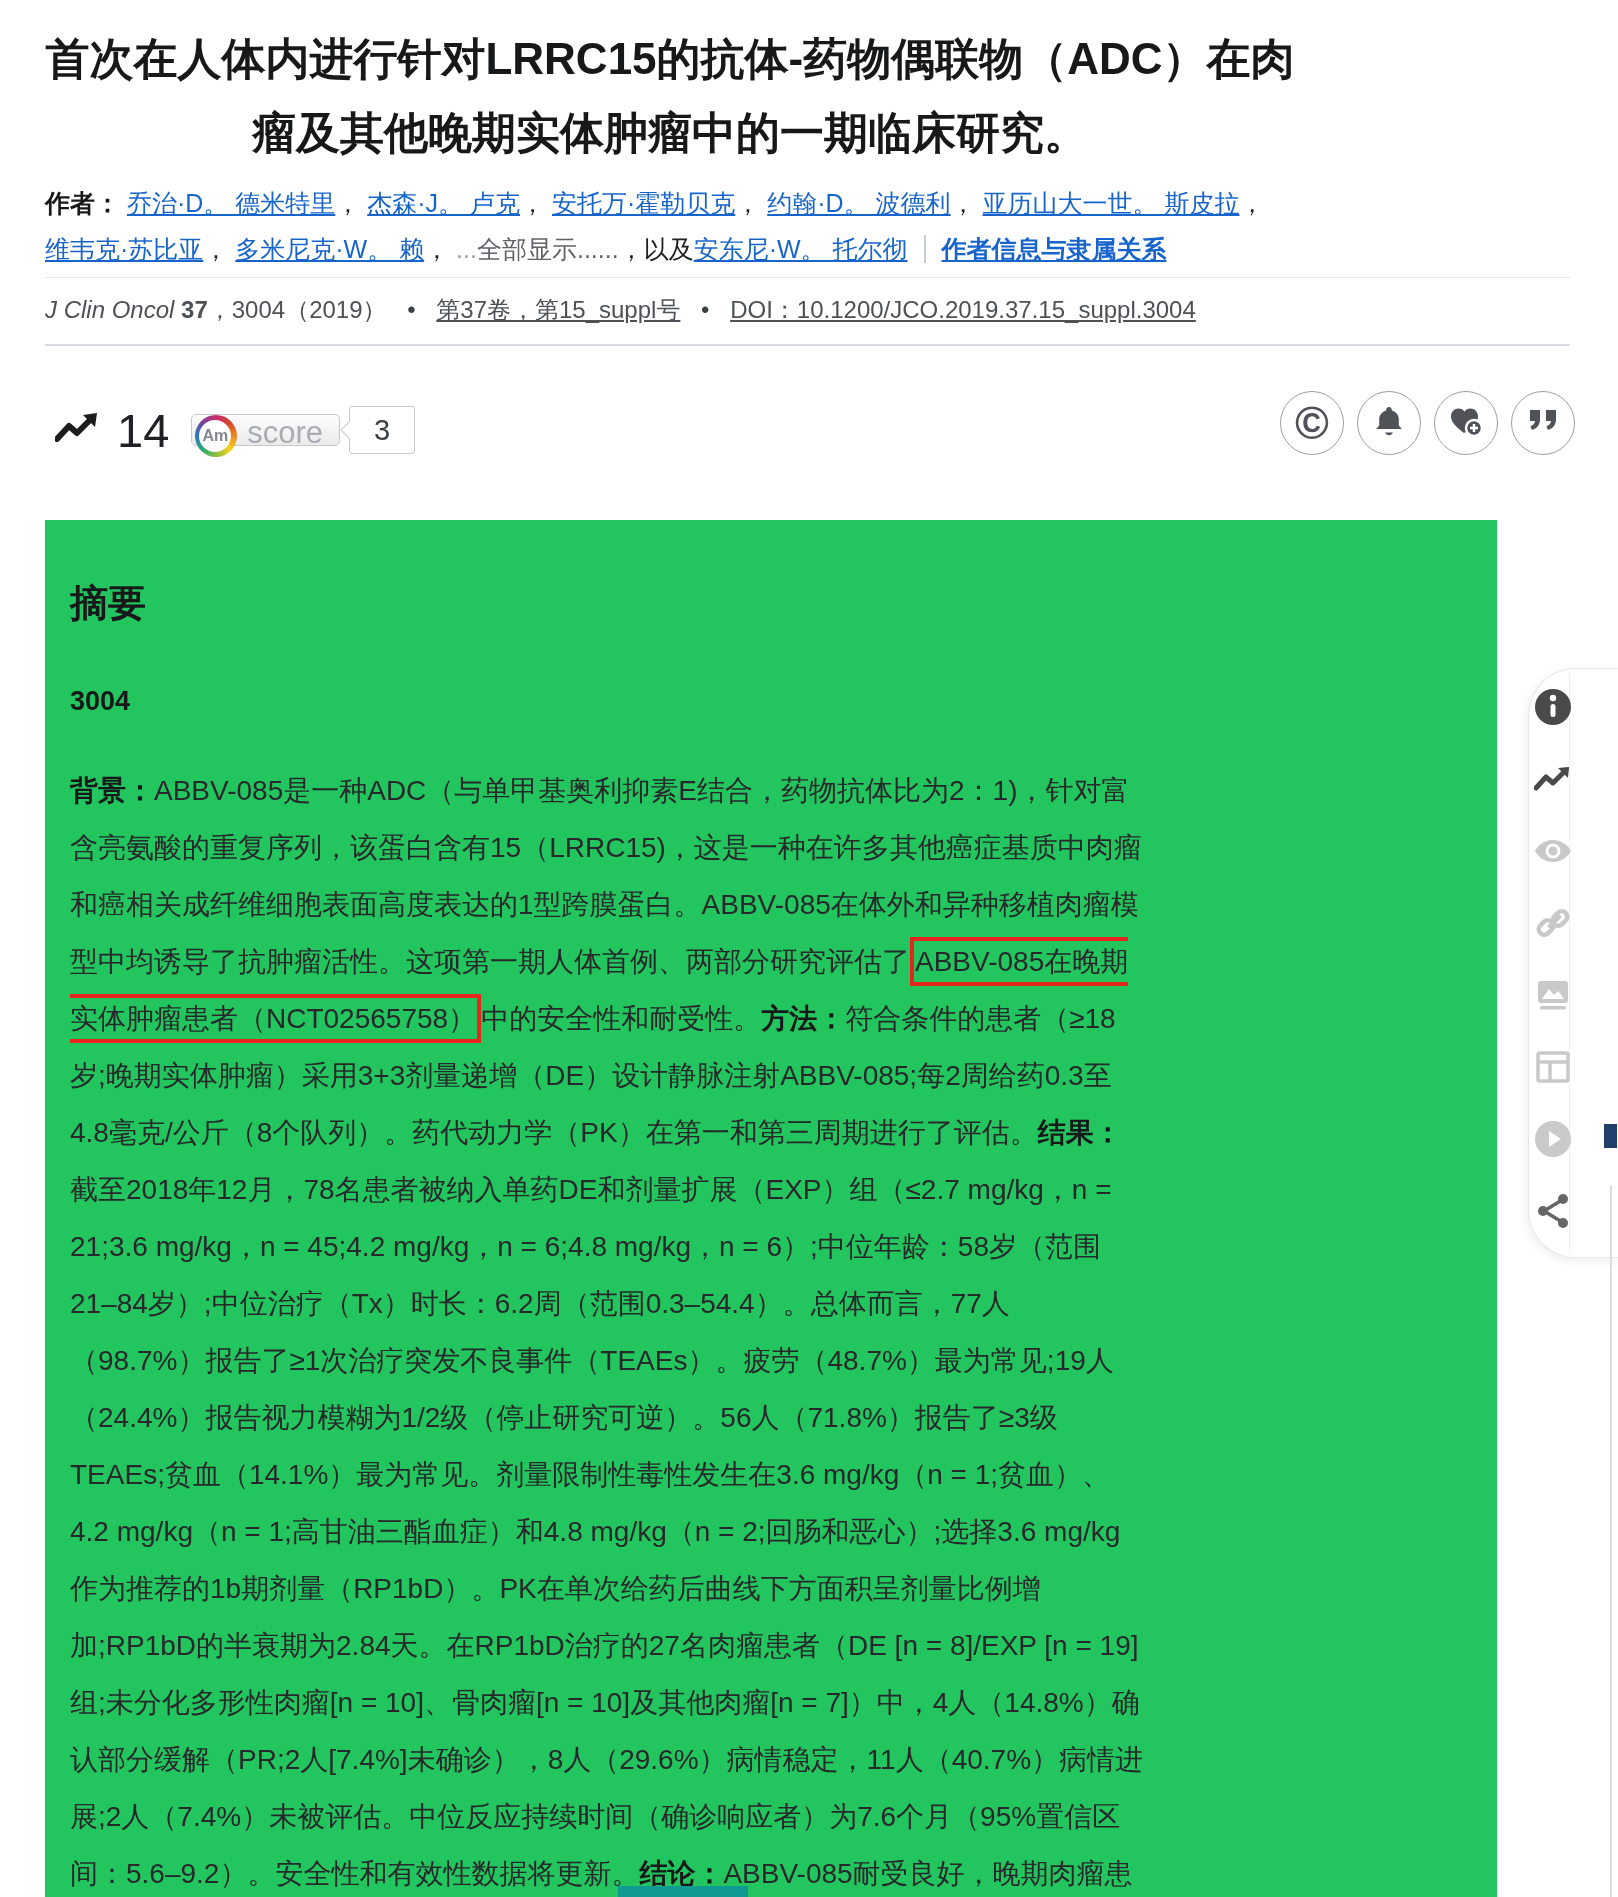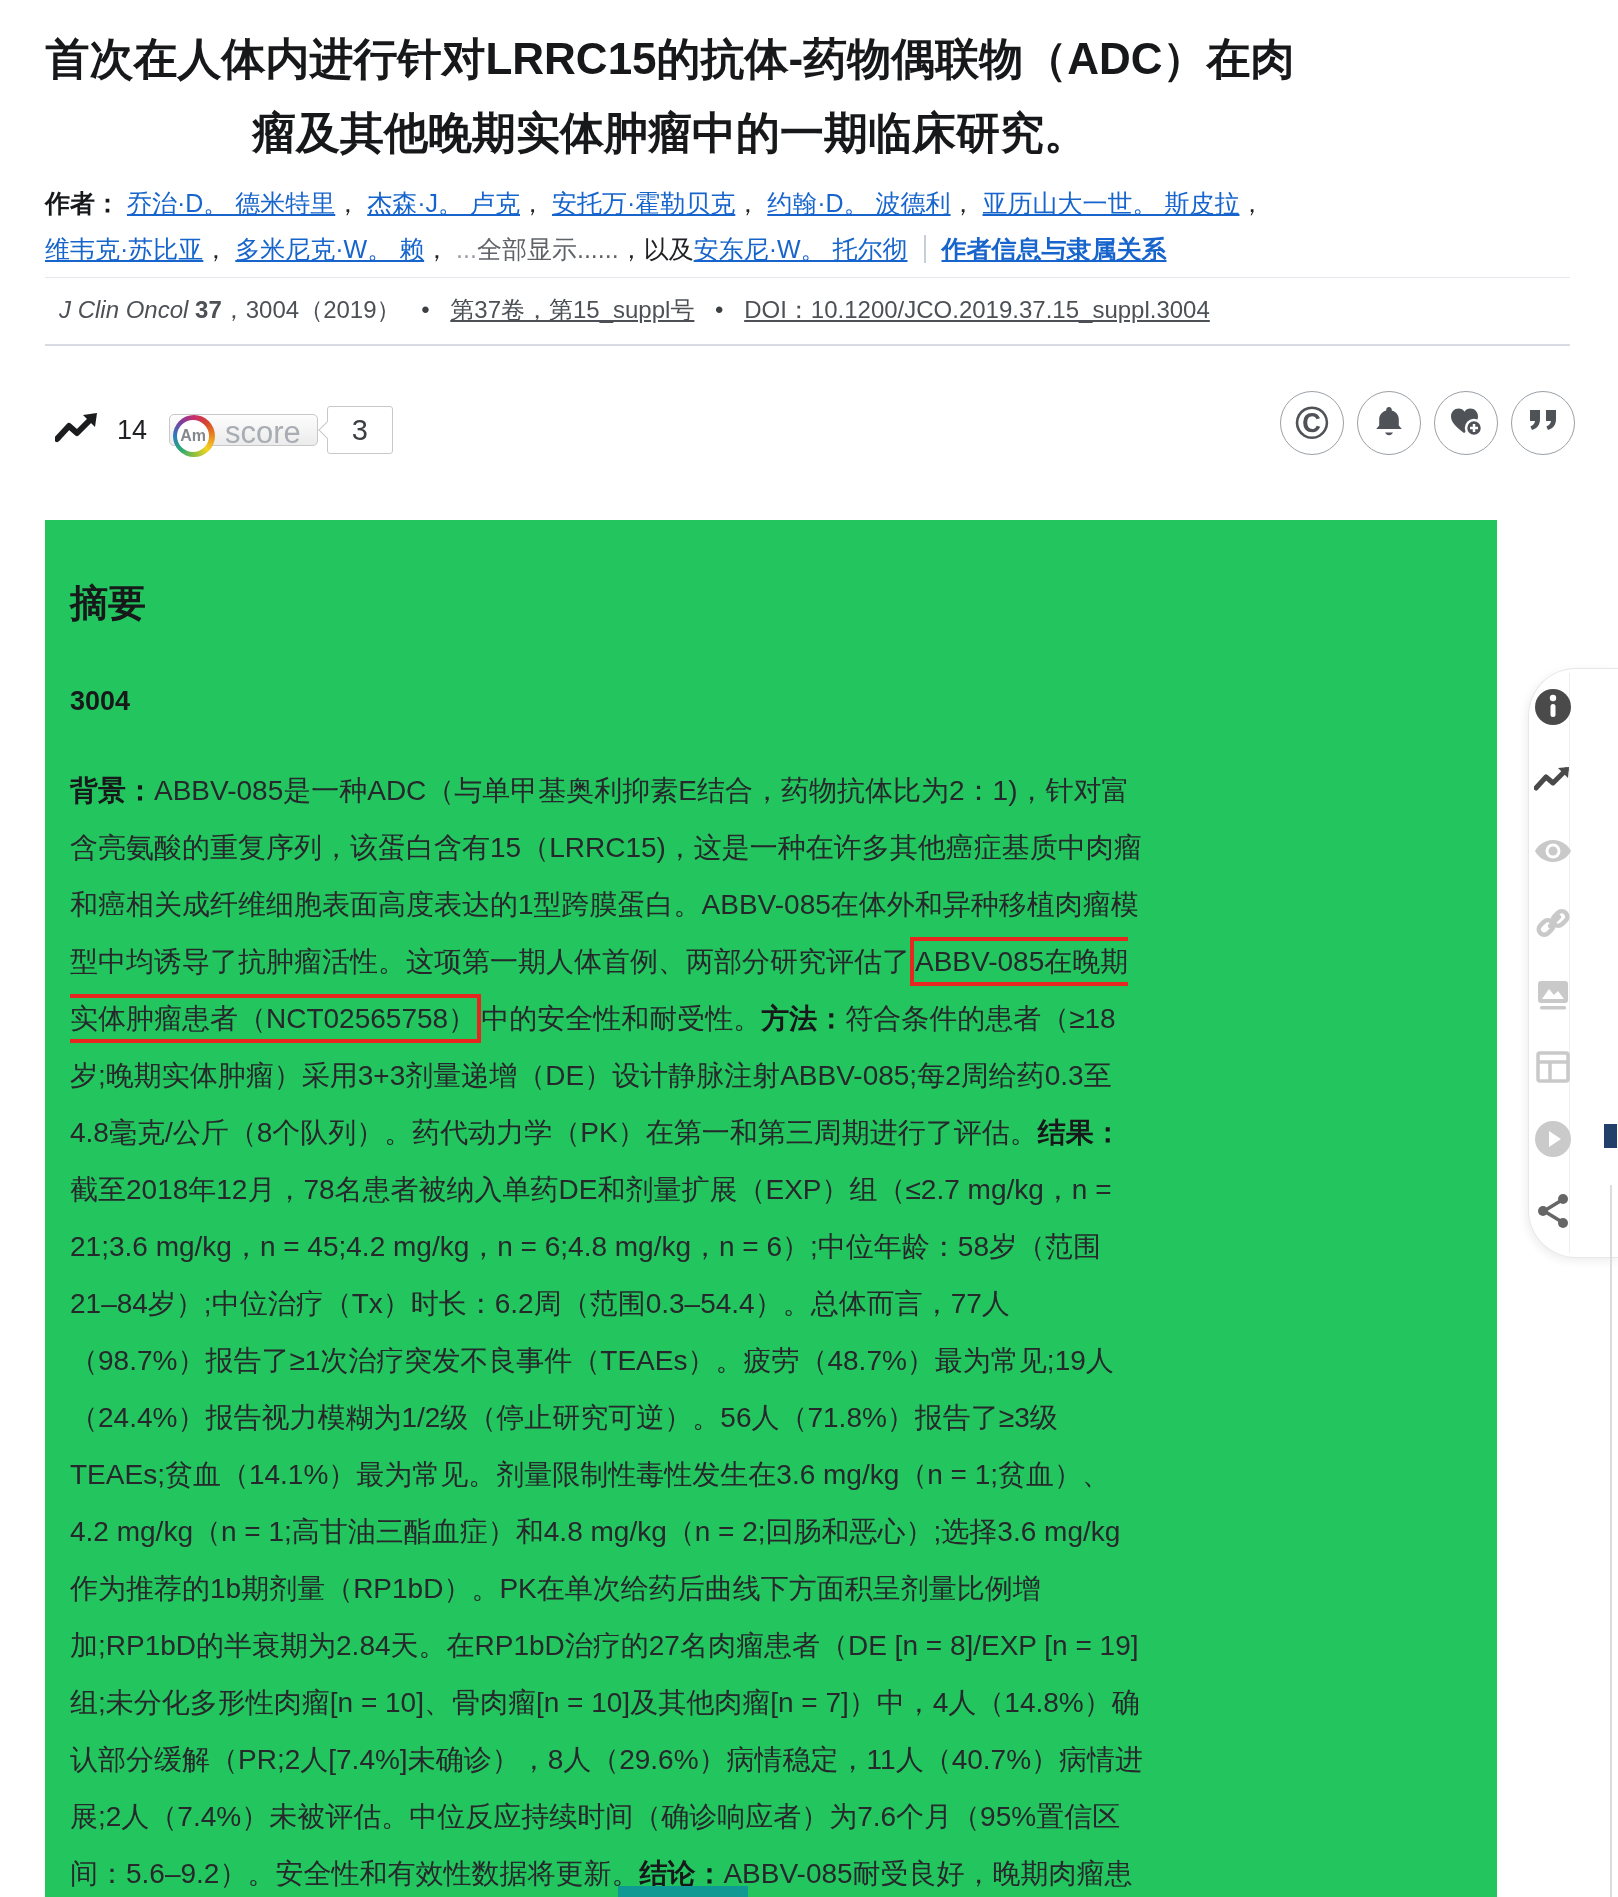--- a/index.html
+++ b/index.html
@@ -22,31 +22,31 @@
   .authors .ellipsis { color:#9aa0a6; }
   .authors .show-all { color:#5f6368; cursor:pointer; }
   .authors .affil { font-weight:700; }
   .vdivider {
     display:inline-block; width:0; height:28px; border-left:2px solid #c9ced6;
     margin:0 16px; vertical-align:-5px;
   }
   .hr1 { position:absolute; left:45px; top:277px; width:1525px; height:1px; background:#e4e7eb; }
   .hr2 { position:absolute; left:45px; top:344px; width:1525px; height:2px; background:#d8dbe3; }
   .citation {
-    position:absolute; left:59px; top:290px; width:1300px;
+    position:absolute; left:45px; top:290px; width:1300px;
     font-size:24px; line-height:40px; color:#4d5156;
   }
   .citation .journal { font-style:italic; }
   .citation .vol { font-weight:700; }
   .citation .bullet { color:#3c4043; margin:0 14px; }
   a.grey-link { color:#4d5156; text-decoration:underline; cursor:pointer; }
 
   
   .metrics { position:absolute; left:55px; top:398px; height:64px; display:flex; align-items:center; }
-  .trend-val { font-size:27px; color:#202124; margin-left:16px;text-align:right; }
+  .trend-val { font-size:47px; color:#202124; margin-left:16px;text-align:right; }
   .am-badge {
     margin-left:22px; height:32px; display:flex; 
     border:1px solid #c8c8c8; border-radius:5px; cursor:pointer;
     background:linear-gradient(#fdfdfd,#ebebeb); padding:0 16px 0 3px;
   }
   .am-donut {
     width:42px; height:42px; border-radius:50%; position:relative; flex:0 0 42px;
     background:conic-gradient(#c72e6e,#d6452c,#e98a21,#f4d321,#8cbf3f,#2aa876,#2b7bbf,#7a3f9e,#c72e6e);
   }
   .am-donut .inner {

